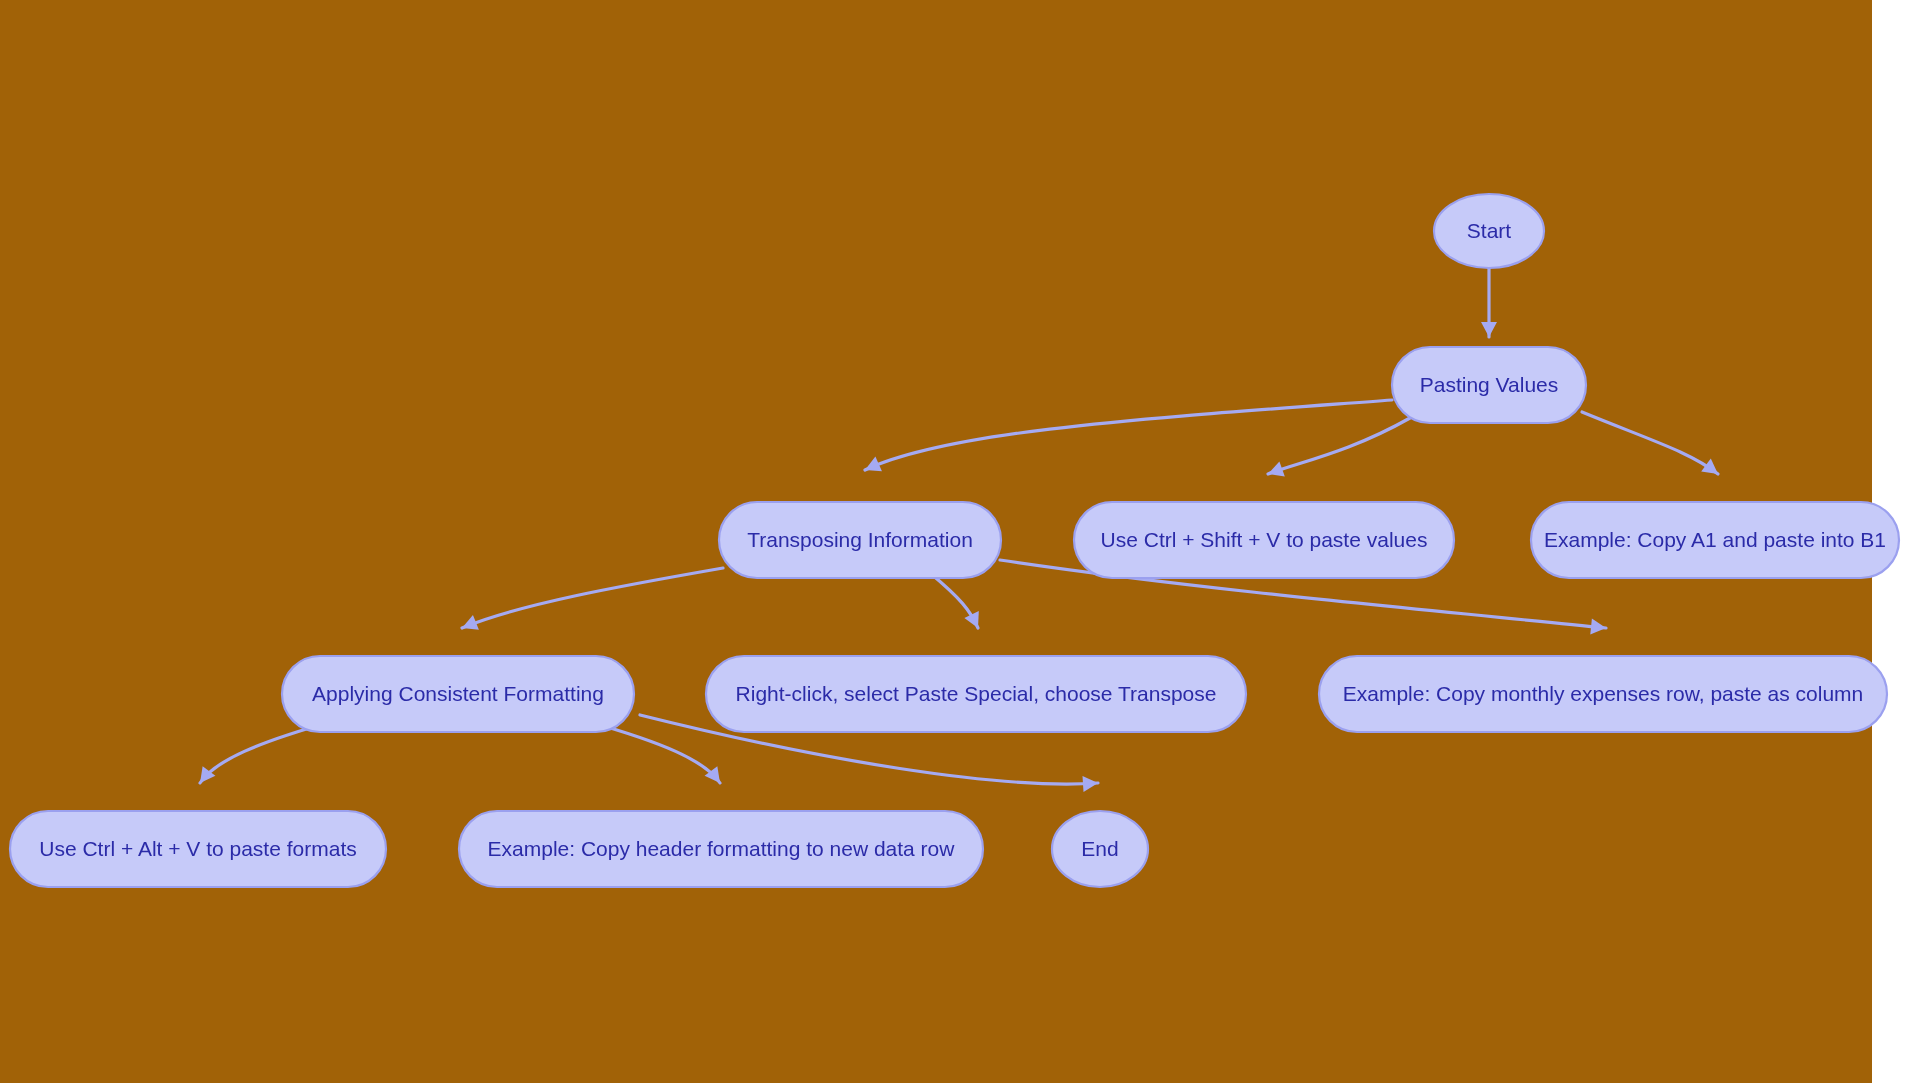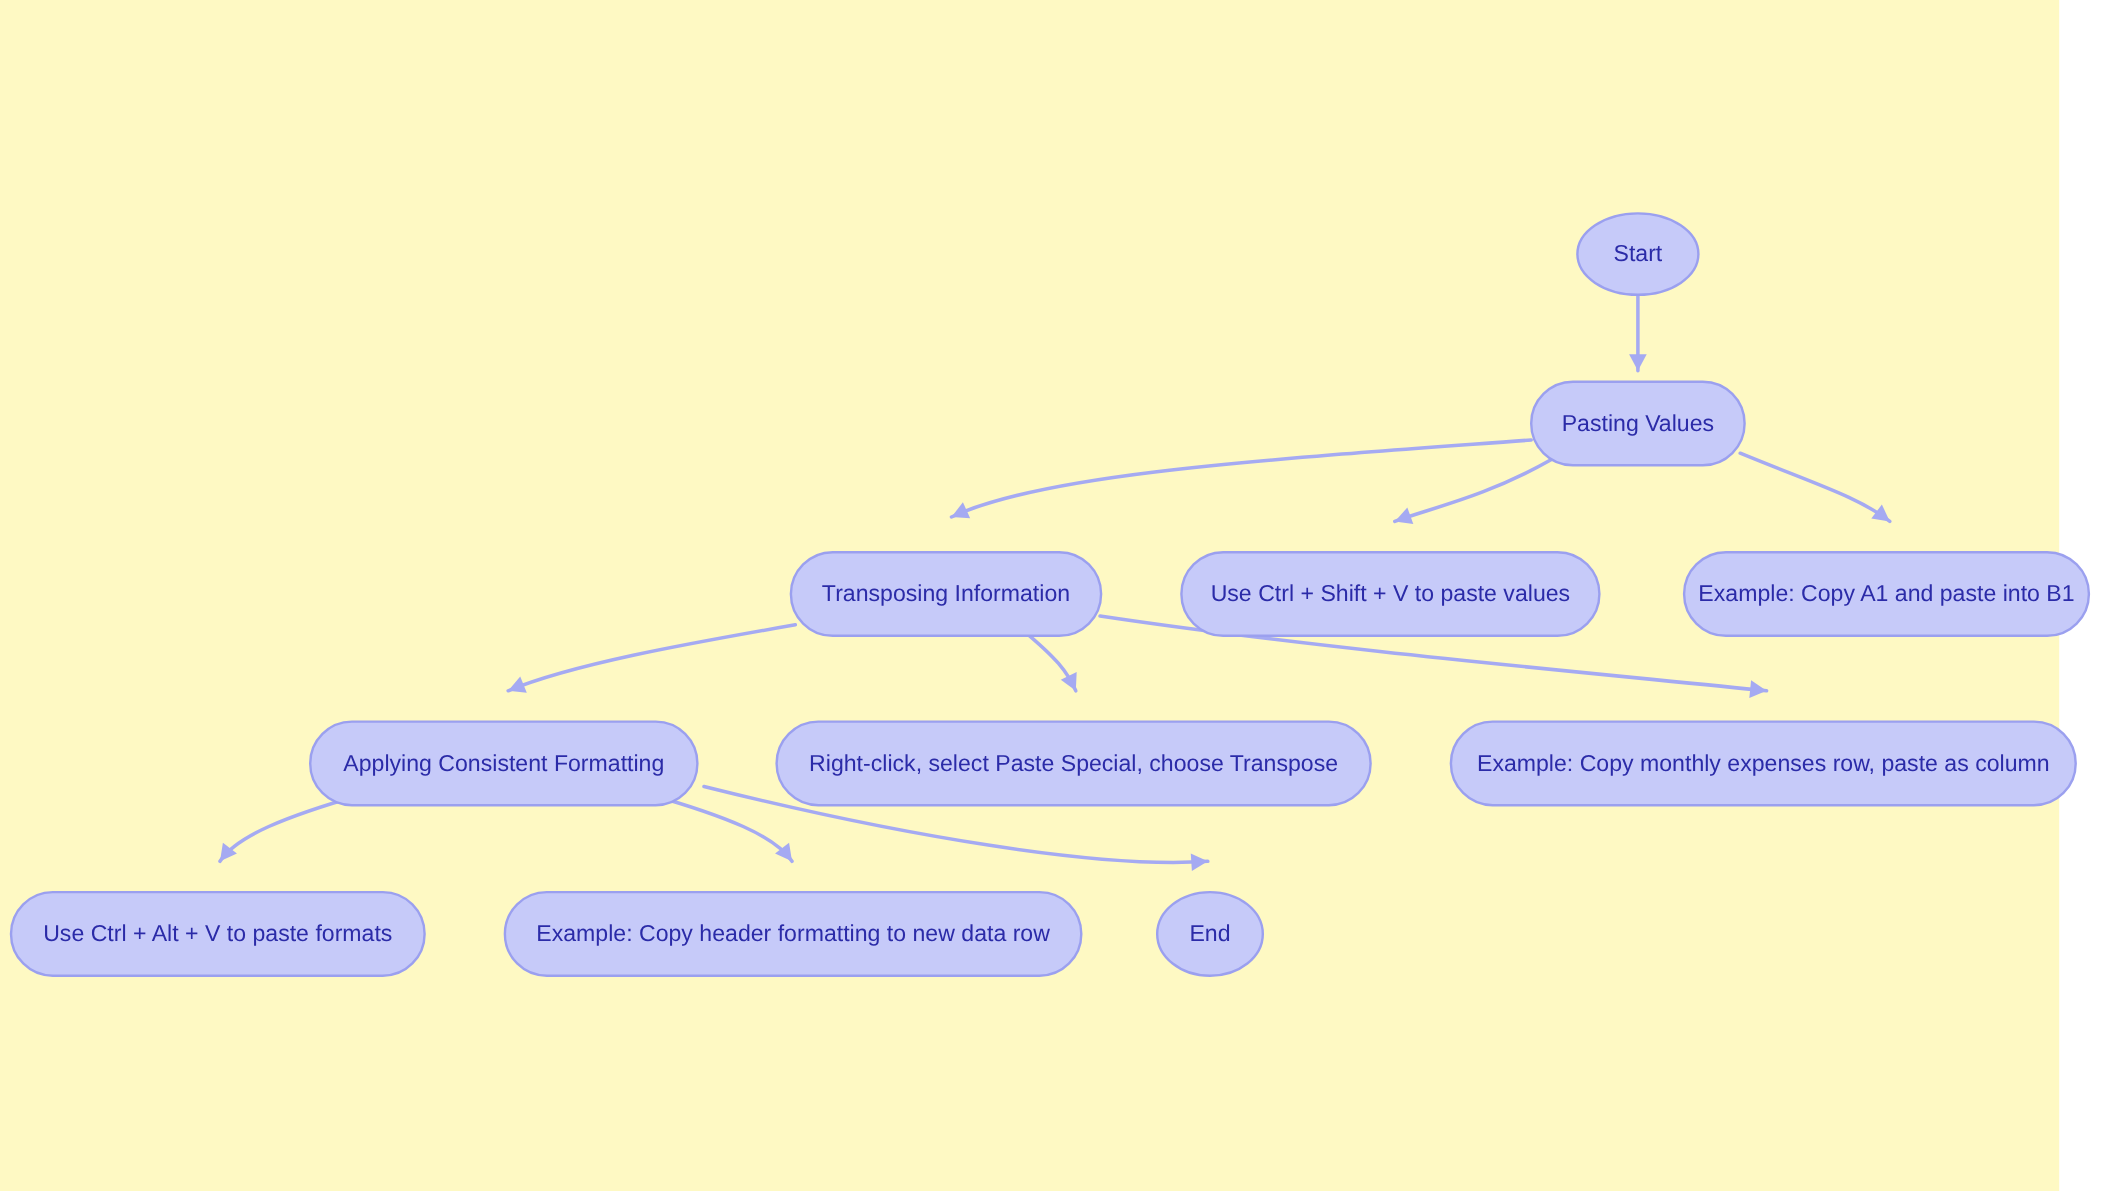--- a/index.html
+++ b/index.html
@@ -10,21 +10,21 @@
   body {
     width: 1920px;
     height: 1083px;
     font-family: "Liberation Sans", sans-serif;
     overflow: hidden;
   }
   #flowchart-root {
     position: relative;
     width: 1872px;
     height: 1083px;
-    background: #fef9c3;
+    background: #a16207;
   }
   svg#flow-svg {
     display: block;
     width: 1920px;
     height: 1083px;
   }
   .node-shape {
     fill: #c6caf9;
     stroke: #9ba0ef;
     stroke-width: 2.2;

